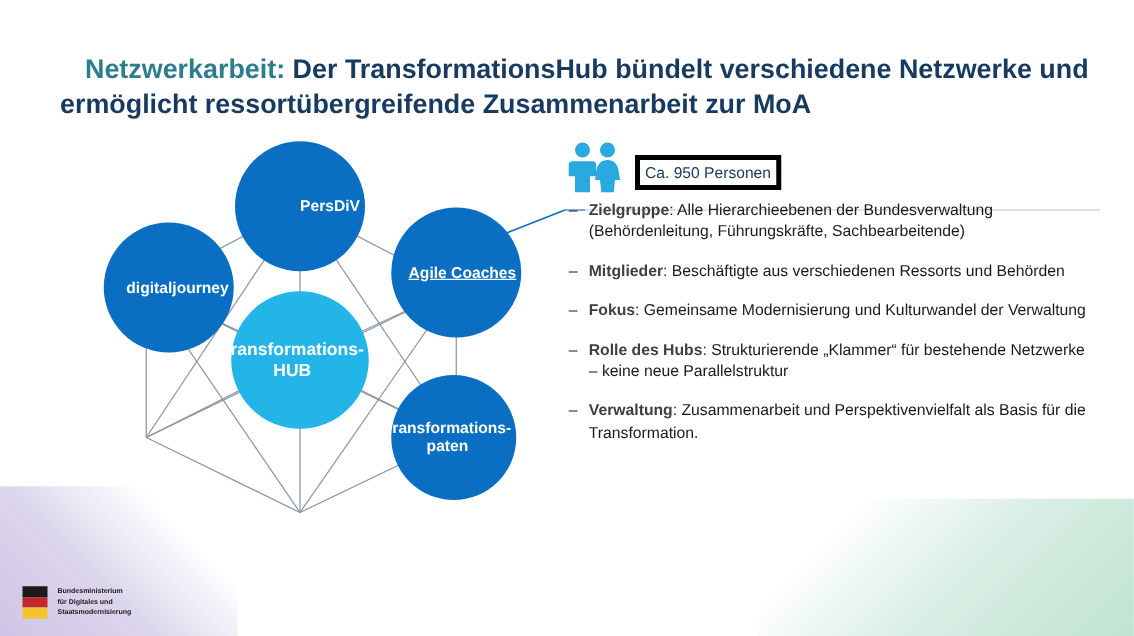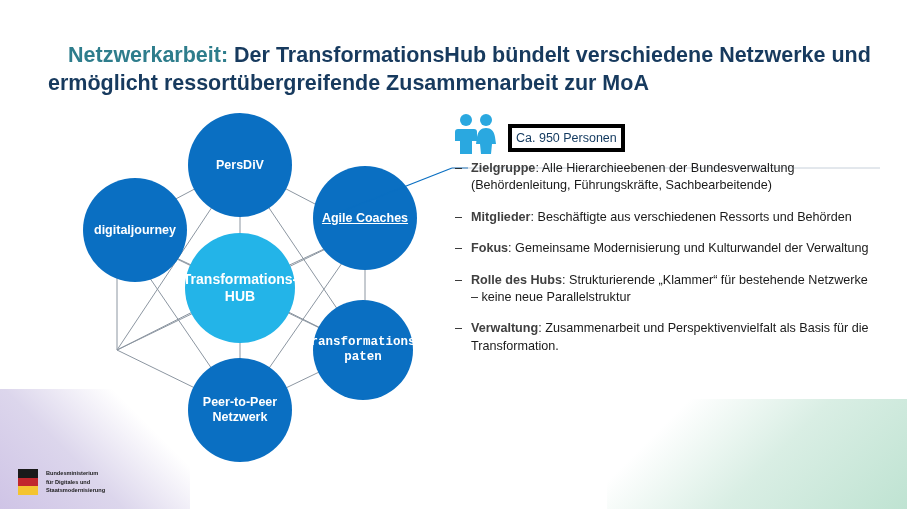--- a/index.html
+++ b/index.html
@@ -65,21 +65,21 @@
     left: 0;
     top: 0;
   }
   .node {
     position: absolute;
     border-radius: 50%;
     background: #0a6fc2;
     color: #ffffff;
     display: flex;
     align-items: center;
-    justify-content: center;
+    justify-content: flex-end;
     text-align: center;
     font-size: 12.5px;
     font-weight: bold;
     line-height: 1.2;
     box-sizing: border-box;
     padding: 4px;
   }
   .node.center {
     background: #23b4e8;
     font-size: 14px;
@@ -205,27 +205,24 @@
     </div>
 
     <div class="node" style="left:133px; top:3px; width:104px; height:104px;">
       <span>PersDiV</span>
     </div>
 
     <div class="node" style="left:258px; top:56px; width:104px; height:104px;text-decoration:underline;">
       <span>Agile Coaches</span>
     </div>
 
-    <div class="node" style="left:258px; top:190px; width:100px; height:100px;font-family:Liberation Mono, monospace;">
+    <div class="node" style="left:258px; top:190px; width:100px; height:100px;">
       <span>Transformations-paten</span>
     </div>
 
-    <div class="node" style="left:133px; top:248px; width:104px; height:104px;">
-      <span>Peer-to-Peer Netzwerk</span>
-    </div>
 
 
     <div class="node" style="left:28px; top:68px; width:104px; height:104px;">
       <span>digitaljourney</span>
     </div>
   </div>
 
   <svg class="connector" width="907" height="509">
     <path d="M452,168 L468,168" stroke="#0a6fc2" stroke-width="1.2" fill="none"></path>
     <line x1="452" y1="168" x2="340" y2="212" stroke="#0a6fc2" stroke-width="1.2"></line>

